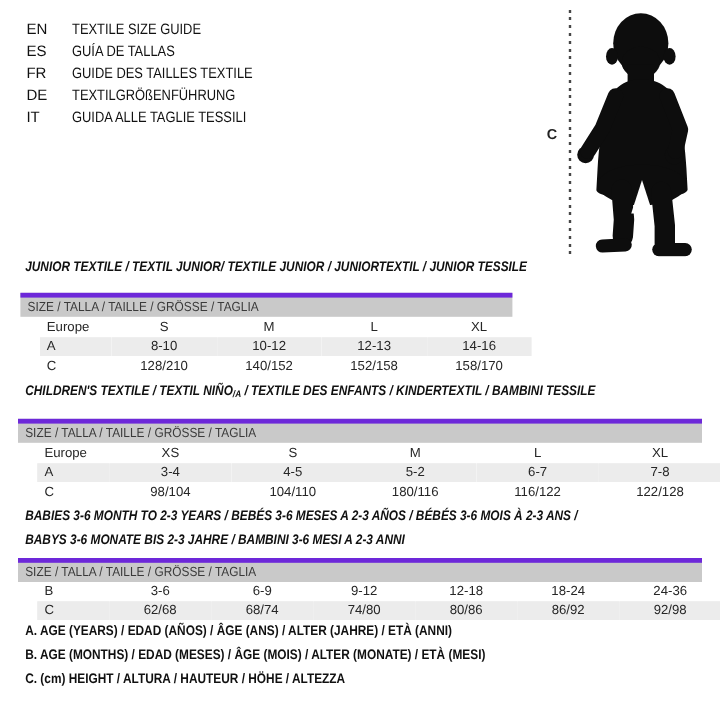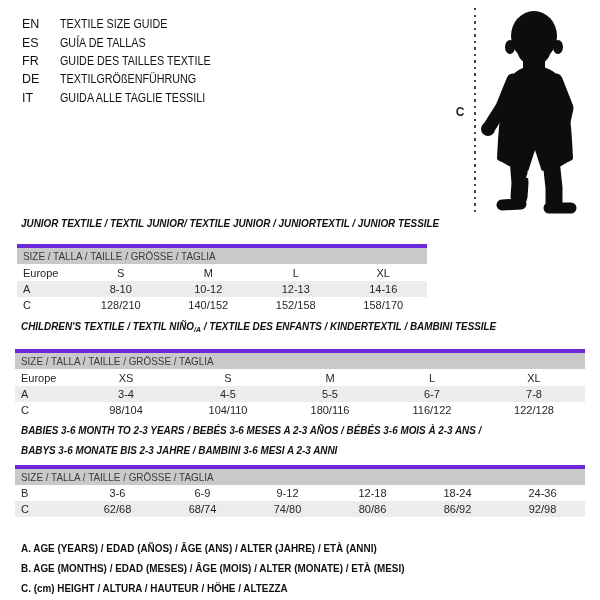--- a/index.html
+++ b/index.html
@@ -28,30 +28,30 @@
   .sub { font-size:8px; vertical-align:-2px; }
 
   
   .tablewrap { position:absolute; }
   .tw1 { left:17px; top:244px; width:410px; }
   .tw2 { left:15px; top:349px; width:570px; }
   .tw3 { left:15px; top:465px; width:570px; }
   .size-bar { height:16px; line-height:16px; background:#c9c9c9; border-top:4px solid #6d28d9;
               padding-left:6px; font-size:11px; color:#3a3a3a; }
   .size-bar .cond { transform:scaleX(0.9); }
-  table.sizes { border-collapse:collapse; table-layout:fixed; width:100%; font-size:11px; color:#262626; }
+  table.sizes { border-collapse:collapse; table-layout:fixed; width:100%; font-size:11px; color:#262626;margin-left:16px; }
   table.sizes td { padding:0; text-align:center; white-space:nowrap; overflow:hidden; font-weight:400; }
   table.sizes td.lbl { text-align:left; padding-left:6px; }
   table.sizes tr { height:16px; }
   table.sizes tr.hdr { height:17px; }
   table.sizes tr.stripe { background:#ececec; }
   col.c-lbl { width:60px; }
 
   
-  .legend { position:absolute; left:21px; top:538px; font-size:11.5px; font-weight:700; color:#101010; }
+  .legend { position:absolute; left:21px; top:516px; font-size:11.5px; font-weight:700; color:#101010; }
   .legend-line { height:20px; line-height:20px; }
 </style>
 </head>
 <body>
 
 <div class="canvas">
 
   <div class="lang-block">
     <div class="lang-row">
       <span class="lang-code">EN</span>
@@ -167,21 +167,21 @@
         <td>XS</td>
         <td>S</td>
         <td>M</td>
         <td>L</td>
         <td>XL</td>
       </tr>
       <tr class="stripe">
         <td class="lbl">A</td>
         <td>3-4</td>
         <td>4-5</td>
-        <td>5-5</td>
+        <td>5-2</td>
         <td>6-7</td>
         <td>7-8</td>
       </tr>
       <tr>
         <td class="lbl">C</td>
         <td>98/104</td>
         <td>104/110</td>
         <td>180/116</td>
         <td>116/122</td>
         <td>122/128</td>

